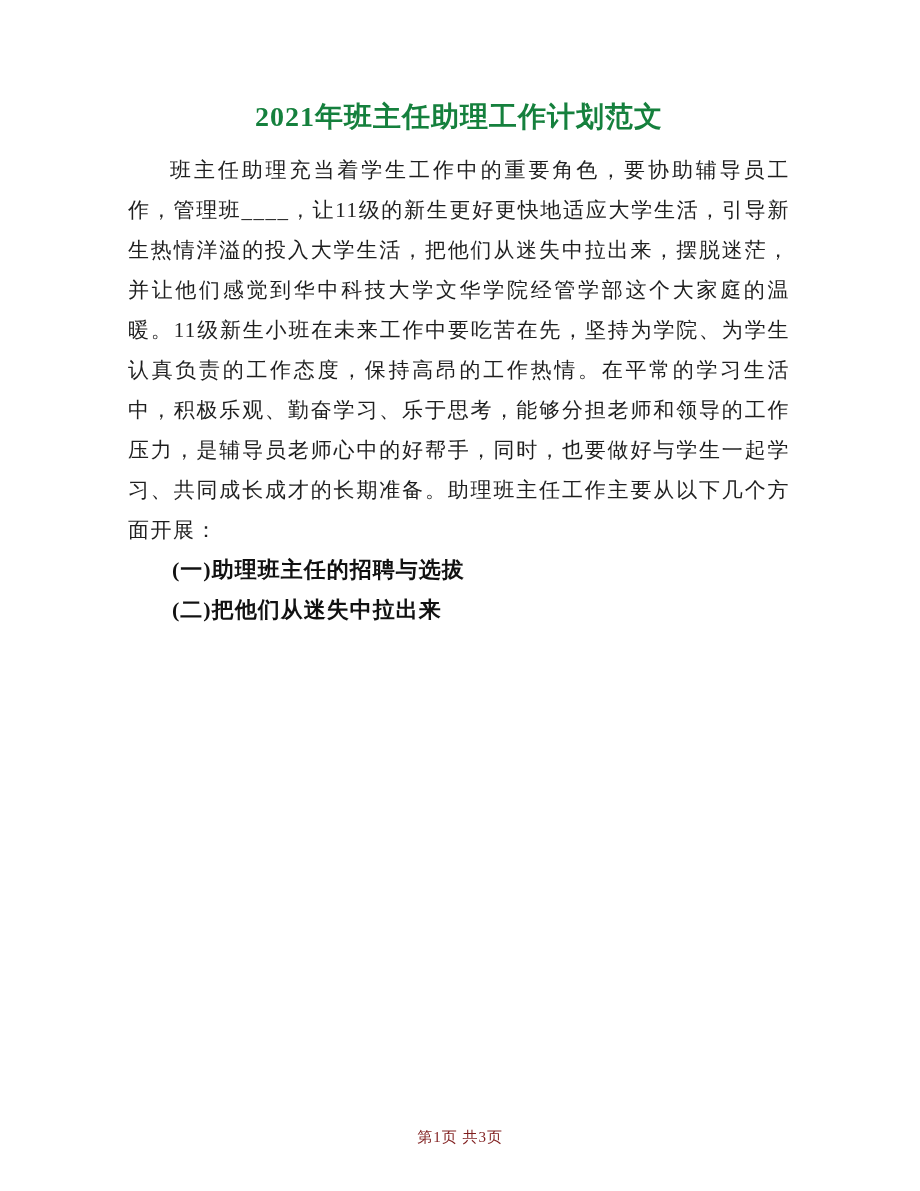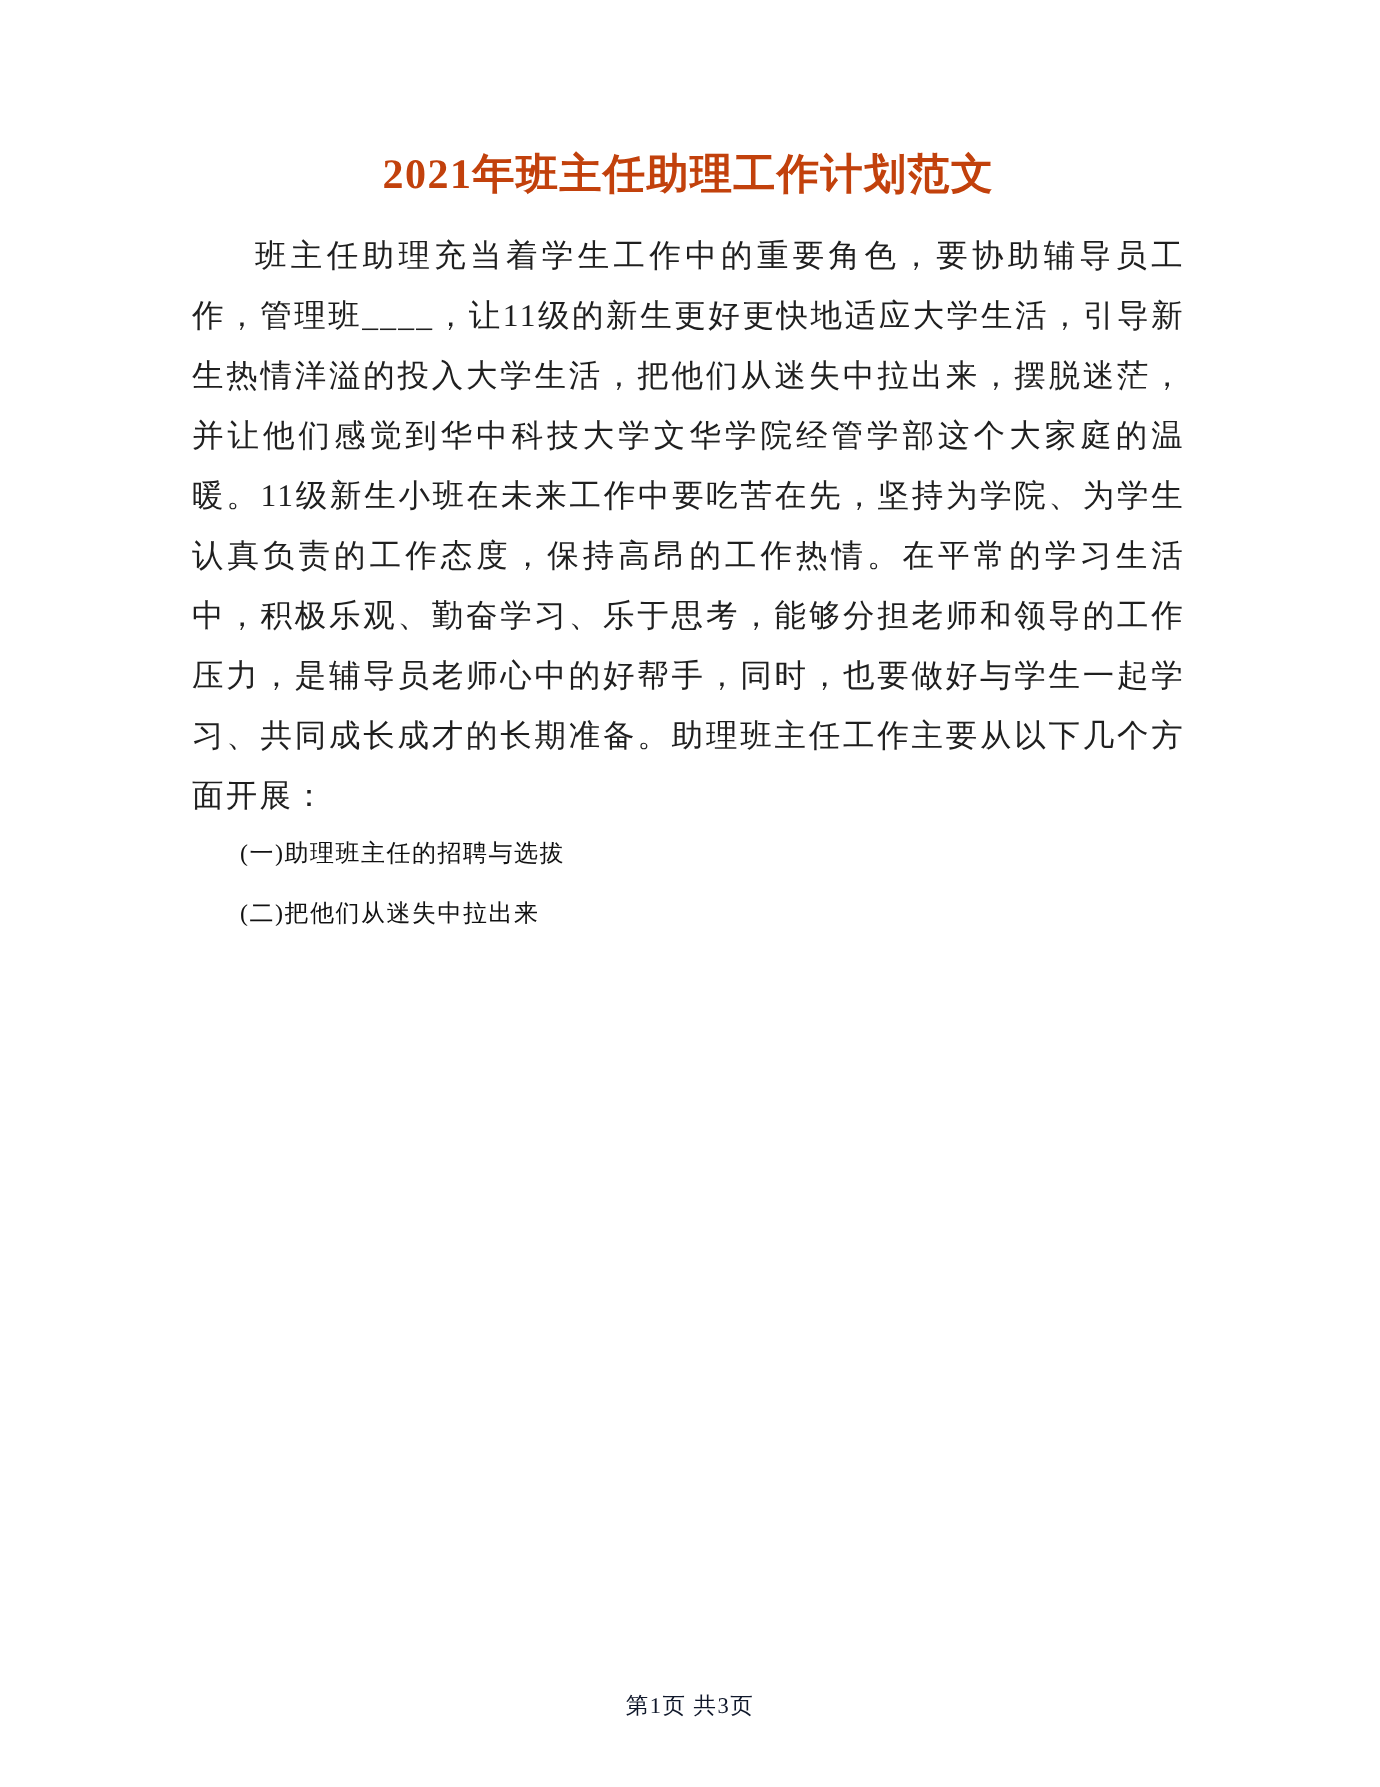--- a/index.html
+++ b/index.html
@@ -19,48 +19,48 @@
   .content {
     padding: 96px 130px 0 128px;
   }
   .doc-title {
     font-size: 28px;
     font-weight: bold;
     text-align: center;
     line-height: 42px;
     margin: 0 0 12px 0;
     letter-spacing: 1px;
-    color: #c2410c;
+    color: #15803d;
   }
   .para {
     font-size: 21px;
     line-height: 40px;
     text-align: justify;
     text-indent: 2em;
     margin: 0;
     letter-spacing: 1.5px;
   }
   .heading {
-    font-size: 16px;
-    font-weight: normal;
+    font-size: 22px;
+    font-weight: bold;
     line-height: 40px;
     text-indent: 2em;
     margin: 0;
     letter-spacing: 1px;
     color: #111111;
   }
   .footer {
     position: absolute;
     left: 0;
     right: 0;
     bottom: 44px;
     text-align: center;
     font-size: 15px;
     letter-spacing: 1px;
-    color: #0f172a;
+    color: #7f1d1d;
   }
 </style>
 </head>
 <body>
 
 <div class="page">
   <div class="content">
     <h1 class="doc-title">2021年班主任助理工作计划范文</h1>
 
     <p class="para">班主任助理充当着学生工作中的重要角色，要协助辅导员工作，管理班____，让11级的新生更好更快地适应大学生活，引导新生热情洋溢的投入大学生活，把他们从迷失中拉出来，摆脱迷茫，并让他们感觉到华中科技大学文华学院经管学部这个大家庭的温暖。11级新生小班在未来工作中要吃苦在先，坚持为学院、为学生认真负责的工作态度，保持高昂的工作热情。在平常的学习生活中，积极乐观、勤奋学习、乐于思考，能够分担老师和领导的工作压力，是辅导员老师心中的好帮手，同时，也要做好与学生一起学习、共同成长成才的长期准备。助理班主任工作主要从以下几个方面开展：</p>

